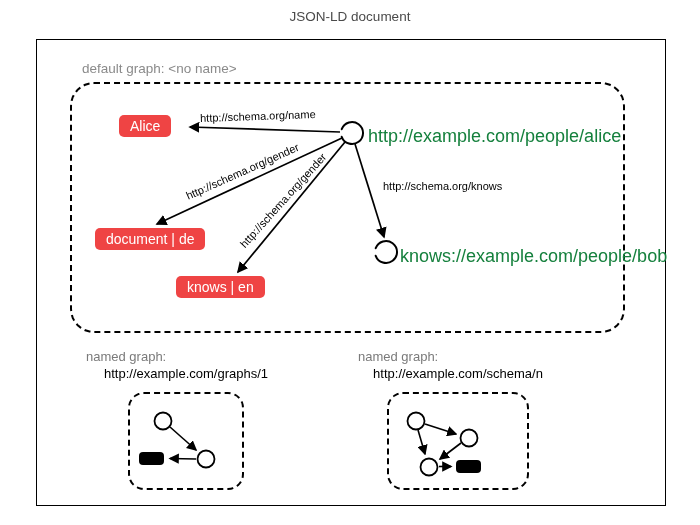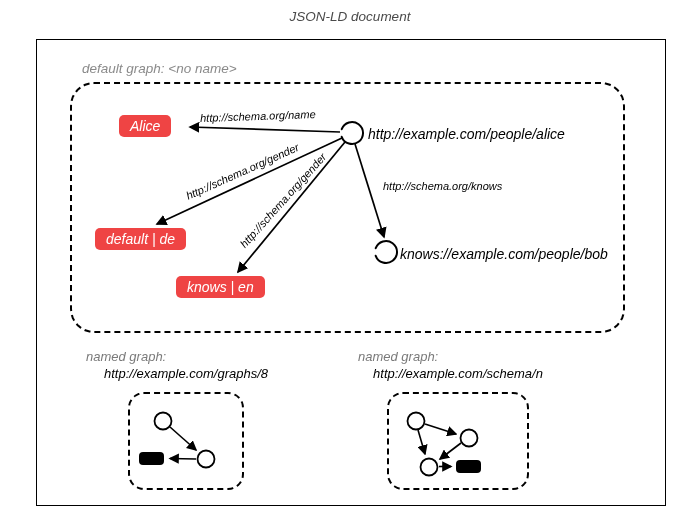--- a/index.html
+++ b/index.html
@@ -1,32 +1,32 @@
 <!DOCTYPE html>
 <html><head>
 <meta charset="utf-8">
 <style>
   * { margin: 0; padding: 0; box-sizing: border-box; }
   html, body { background: #ffffff; }
   body { font-family: "Liberation Sans", sans-serif; }
-  .canvas { position: relative; width: 700px; height: 525px; background: #fff; overflow: hidden; font-style: italic; }
+  .canvas { position: relative; width: 700px; height: 525px; background: #fff; overflow: hidden; }
 
   .title { position: absolute; top: 9px; left: 0; width: 700px; text-align: center;
            font-size: 13.5px; color: #4a4a4a; }
 
   .doc-box { position: absolute; left: 36px; top: 39px; width: 630px; height: 467px;
              border: 1.5px solid #000; background: transparent; }
 
   .dg-label { position: absolute; left: 82px; top: 61px; font-size: 13.5px; color: #8a8a8a; }
   .dg-box { position: absolute; left: 70px; top: 82px; width: 555px; height: 251px;
             border: 2px dashed #000; border-radius: 24px; }
 
   .lit { position: absolute; background: #ef4444; color: #fff; font-size: 14px;
          padding: 3px 11px; border-radius: 5px; white-space: nowrap; }
-  .node-uri { position: absolute; font-size: 14px; color: #000000; white-space: nowrap; }
+  .node-uri { position: absolute; font-size: 18px; color: #15803d; white-space: nowrap; }
 
   .ng-caption { position: absolute; width: 200px; text-align: left; font-size: 13px; color: #7a7a7a; }
   .ng-uri { position: absolute; width: 240px; text-align: center; font-size: 13px; color: #000; }
   .ng-box { position: absolute; border: 2px dashed #000; border-radius: 16px; }
 
   svg.overlay { position: absolute; left: 0; top: 0; }
   .edge-label text { font-size: 11px; fill: #000; font-family: "Liberation Sans", sans-serif; }
 </style>
 </head>
 <body>
@@ -34,28 +34,28 @@
 <div class="canvas">
 
   <div class="title">JSON-LD document</div>
 
   <div class="doc-box"></div>
 
   <div class="dg-label">default graph: &lt;no name&gt;</div>
   <div class="dg-box"></div>
 
   <div class="lit" style="left:119px; top:115px;">Alice</div>
-  <div class="lit" style="left:95px; top:228px;">default | de</div>
+  <div class="lit" style="left:95px; top:228px;">document | de</div>
   <div class="lit" style="left:176px; top:276px;">knows | en</div>
 
   <div class="node-uri" style="left:368px; top:126px;">http://example.com/people/alice</div>
   <div class="node-uri" style="left:400px; top:246px;">knows://example.com/people/bob</div>
 
   <div class="ng-caption" style="left:86px; top:349px;">named graph:</div>
-  <div class="ng-uri" style="left:66px; top:366px;">http://example.com/graphs/8</div>
+  <div class="ng-uri" style="left:66px; top:366px;">http://example.com/graphs/1</div>
   <div class="ng-box" style="left:128px; top:392px; width:116px; height:98px;"></div>
 
   <div class="ng-caption" style="left:358px; top:349px;">named graph:</div>
   <div class="ng-uri" style="left:338px; top:366px;">http://example.com/schema/n</div>
   <div class="ng-box" style="left:387px; top:392px; width:142px; height:98px;"></div>
 
   <svg class="overlay" width="700" height="525" viewBox="0 0 700 525">
     <defs>
       <marker id="ah" viewBox="0 0 10 10" refX="8.5" refY="5" markerWidth="6.5" markerHeight="6.5" orient="auto-start-reverse">
         <path d="M0 0 L10 5 L0 10 z" fill="#000"></path>

